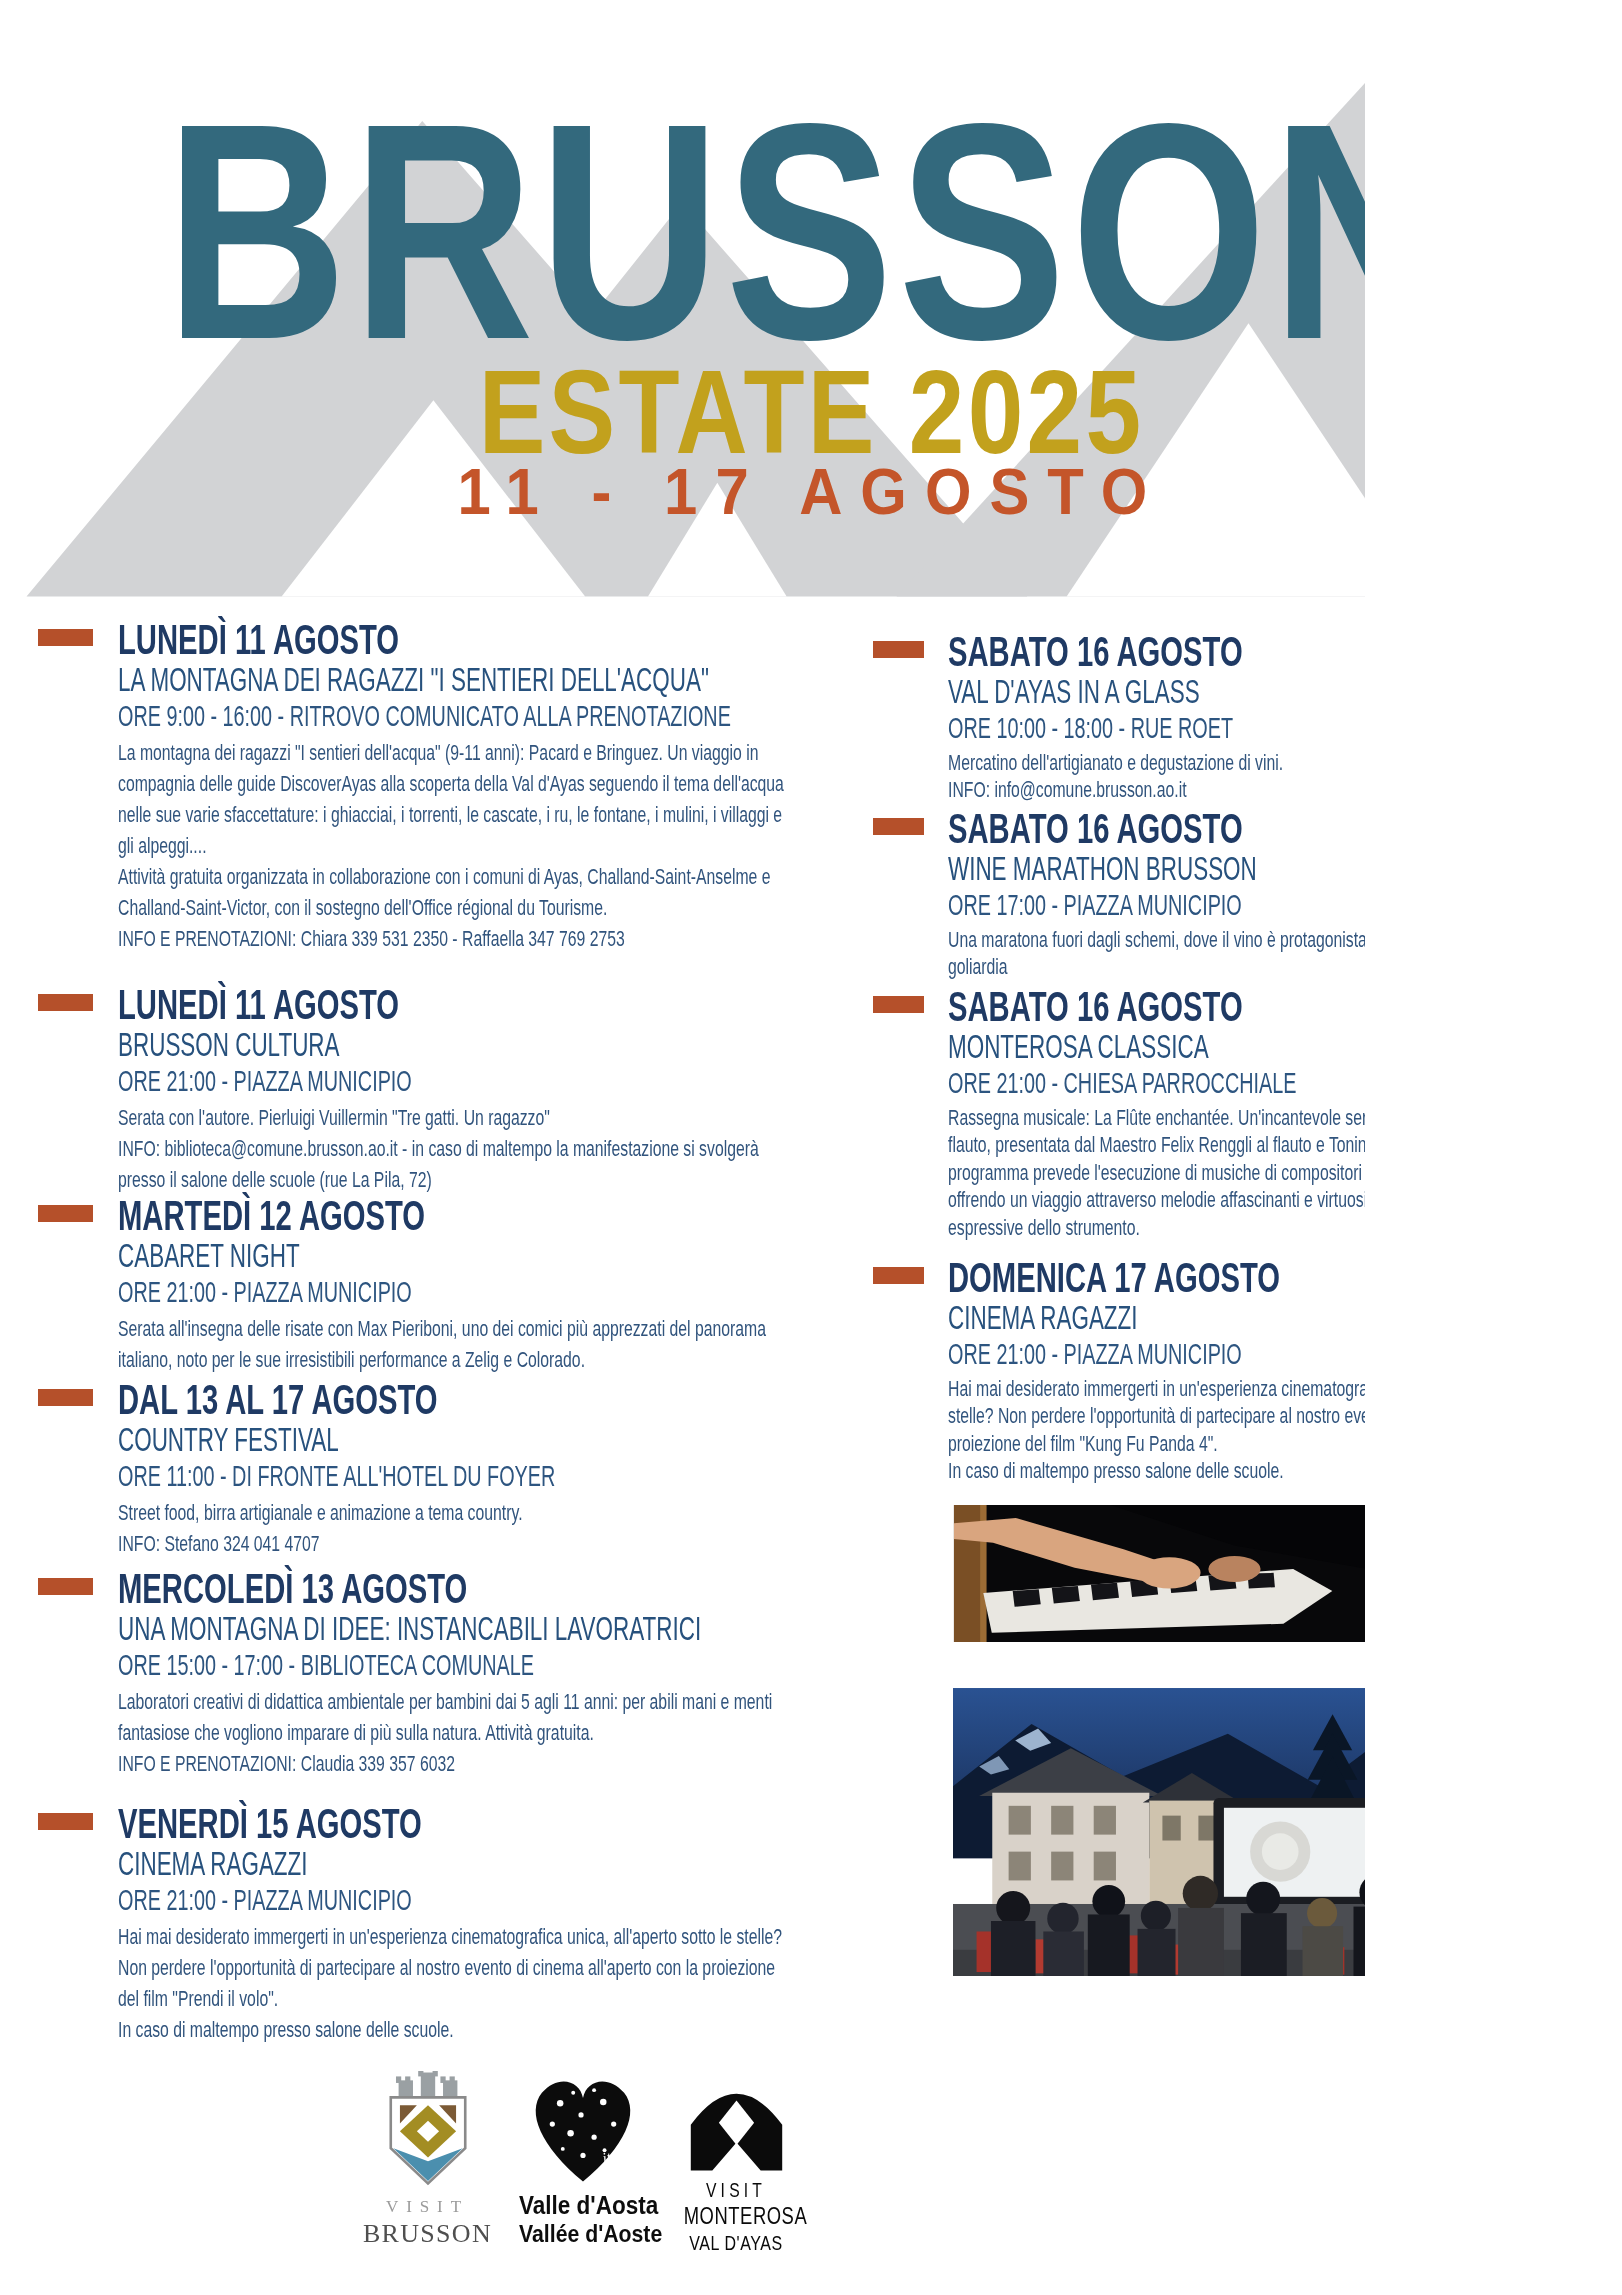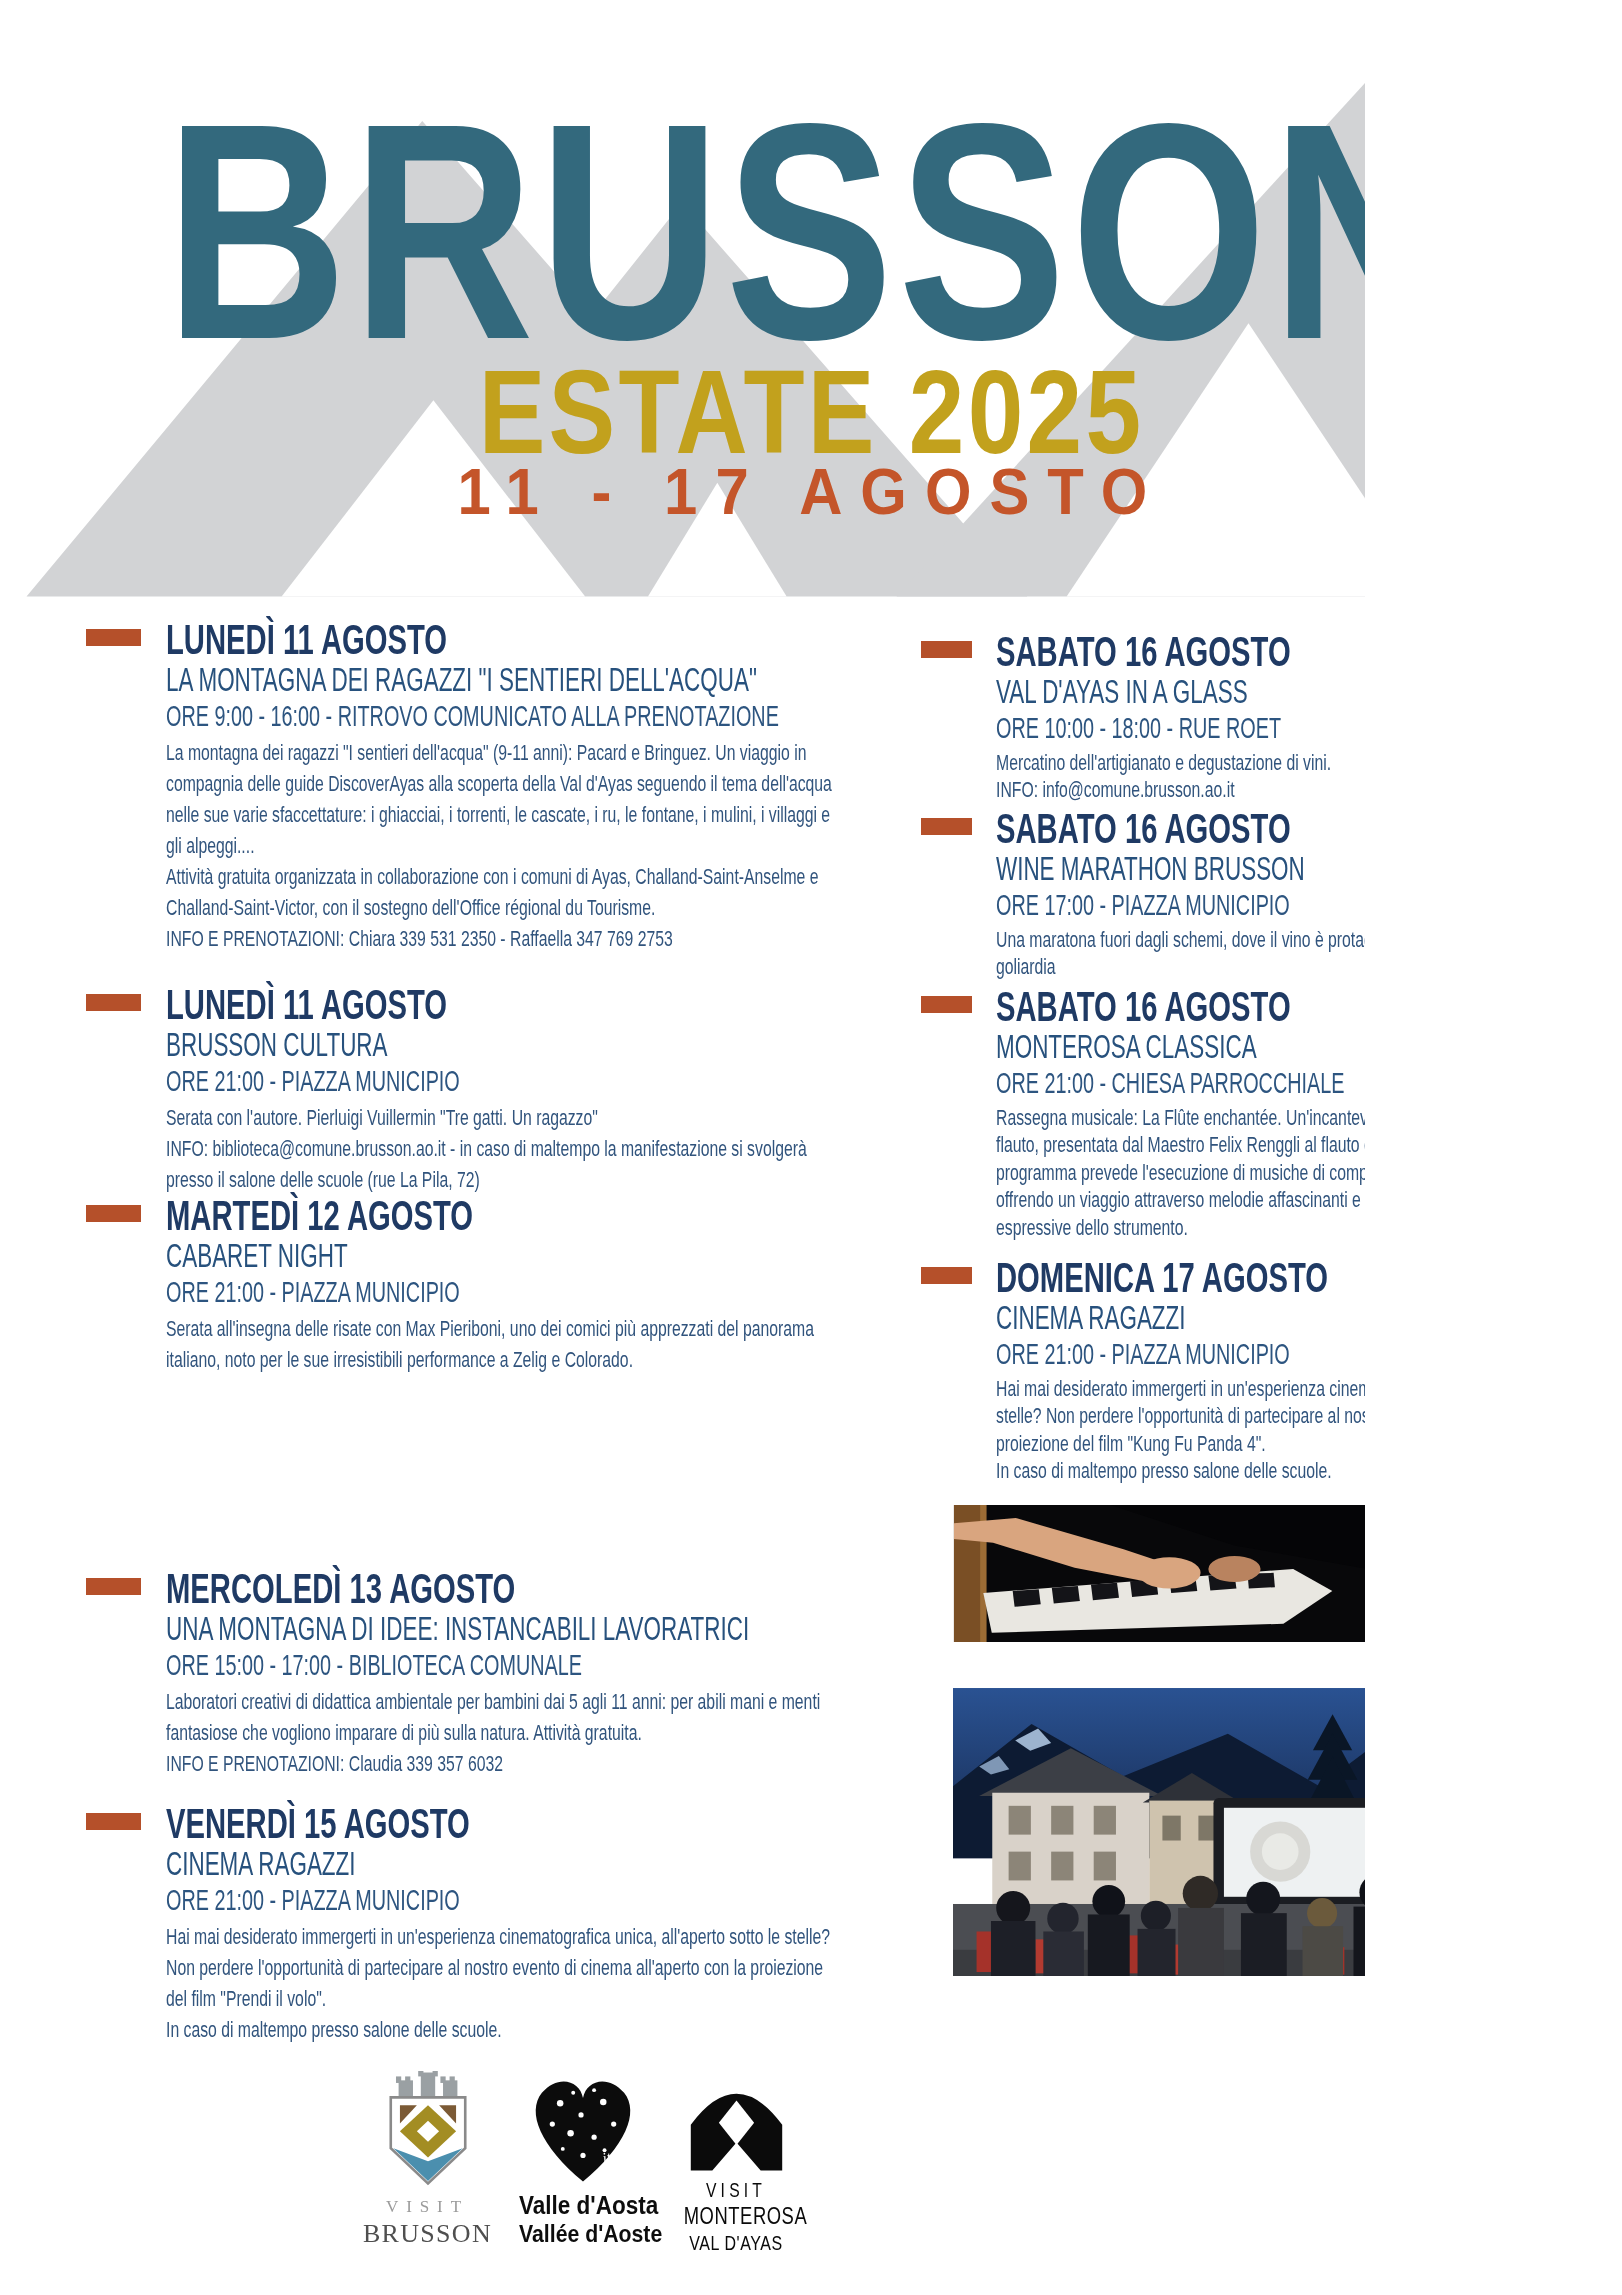--- a/index.html
+++ b/index.html
@@ -21,21 +21,21 @@
   }
   .hdr-dates {
     position:absolute; left:0; top:459px; width:1623px; text-align:center;
     font-size:65px; font-weight:700; line-height:1; letter-spacing:19.6px;
     color:#c4552a; transform:scaleX(.92); transform-origin:50% 0; white-space:nowrap;
   }
   
   .col { position:absolute; top:0; height:2295px; }
   #col-left  { left:118px;  width:674px; --dw:923px; --dlh:31px; --dashoff:-80px; --dashw:55px; }
   #col-right { left:948px; width:636px;  --dw:871px; --dlh:27.5px; --dashoff:-75px; --dashw:51px; }
-  .event { position:absolute; left:0; width:100%;margin-left:48px; }
+  .event { position:absolute; left:0; width:100%; }
   .dash {
     position:absolute; left:var(--dashoff); top:10.5px;
     width:var(--dashw); height:17px; background:#b5502a;
   }
   .day {
     margin:0; font-size:43px; font-weight:700; color:#1f3a64; line-height:43px;
     transform:scaleX(.68); transform-origin:0 0; white-space:nowrap;
   }
   .etitle {
     margin:1.3px 0 0 0; font-size:34px; font-weight:400; color:#27517d; line-height:35px;
@@ -108,20 +108,28 @@
     </article>
 
     <article class="event" style="top:1194px">
       <span class="dash"></span>
       <h3 class="day">MARTEDÌ 12 AGOSTO</h3>
       <div class="etitle">CABARET NIGHT</div>
       <div class="ewhen">ORE 21:00 - PIAZZA MUNICIPIO</div>
       <p class="edesc">Serata all'insegna delle risate con Max Pieriboni, uno dei comici più apprezzati del panorama italiano, noto per le sue irresistibili performance a Zelig e Colorado.</p>
     </article>
 
+    <article class="event" style="top:1378px">
+      <span class="dash"></span>
+      <h3 class="day">DAL 13 AL 17 AGOSTO</h3>
+      <div class="etitle">COUNTRY FESTIVAL</div>
+      <div class="ewhen">ORE 11:00 - DI FRONTE ALL'HOTEL DU FOYER</div>
+      <p class="edesc">Street food, birra artigianale e animazione a tema country.</p>
+      <p class="edesc">INFO: Stefano 324 041 4707</p>
+    </article>
 
     <article class="event" style="top:1567px">
       <span class="dash"></span>
       <h3 class="day">MERCOLEDÌ 13 AGOSTO</h3>
       <div class="etitle">UNA MONTAGNA DI IDEE: INSTANCABILI LAVORATRICI</div>
       <div class="ewhen">ORE 15:00 - 17:00 - BIBLIOTECA COMUNALE</div>
       <p class="edesc">Laboratori creativi di didattica ambientale per bambini dai 5 agli 11 anni: per abili mani e menti fantasiose che vogliono imparare di più sulla natura. Attività gratuita.</p>
       <p class="edesc">INFO E PRENOTAZIONI: Claudia 339 357 6032</p>
     </article>
 

